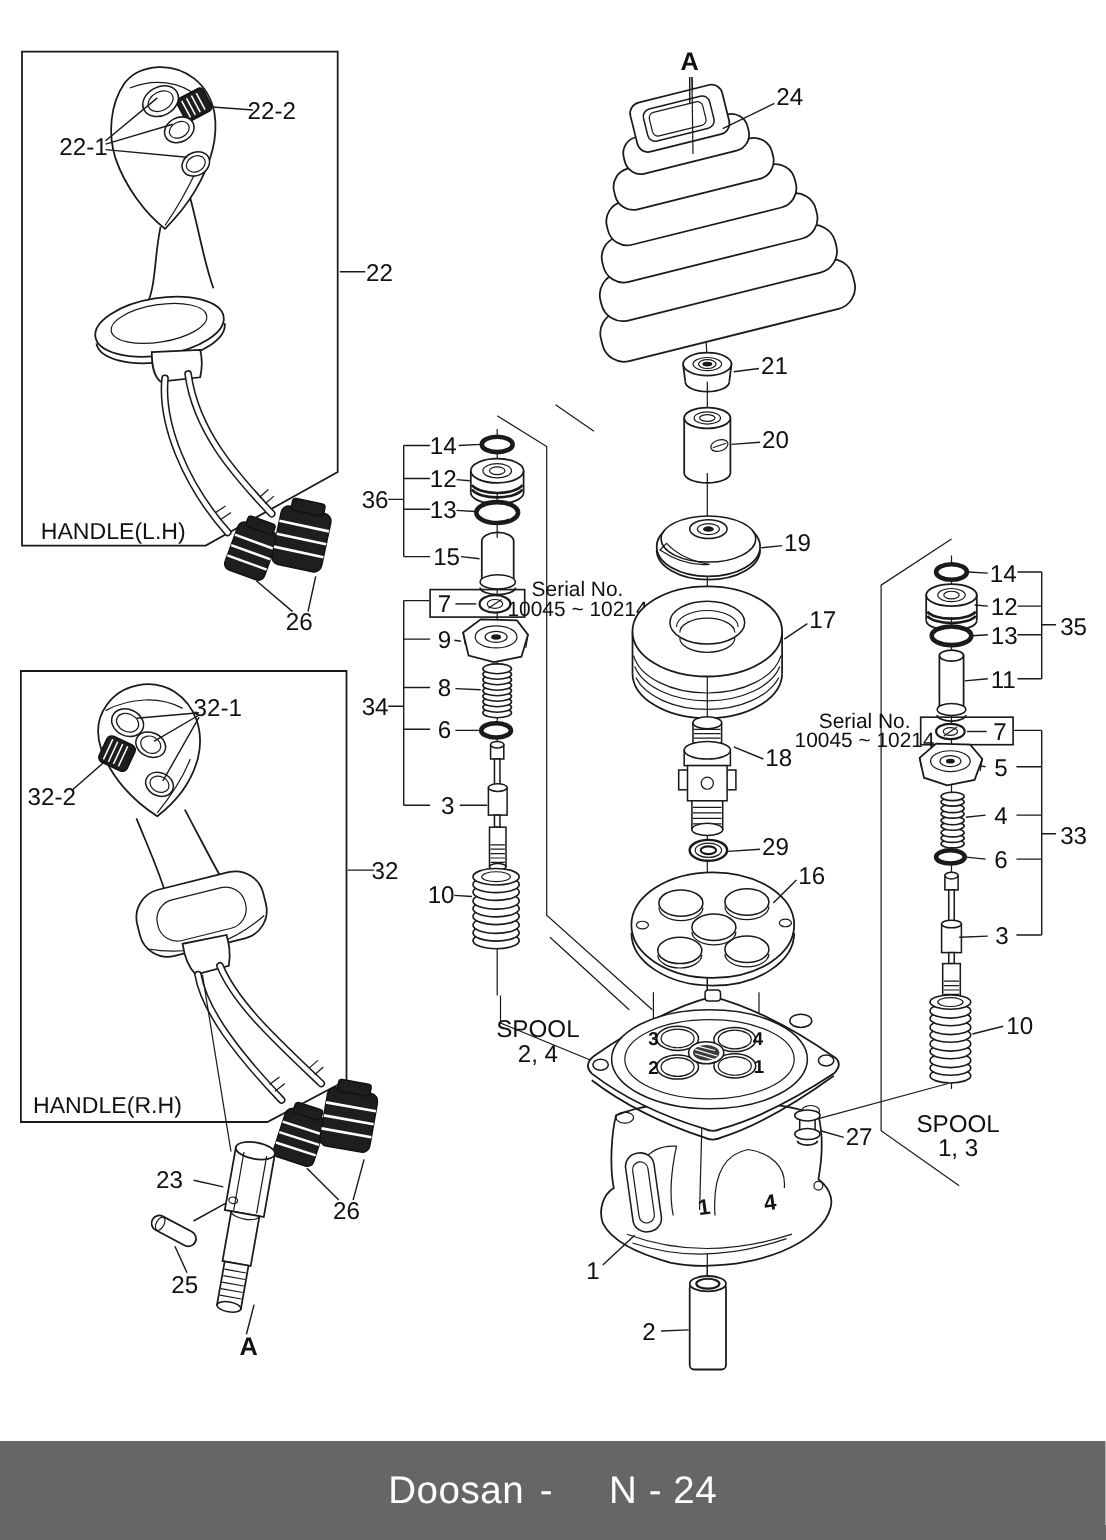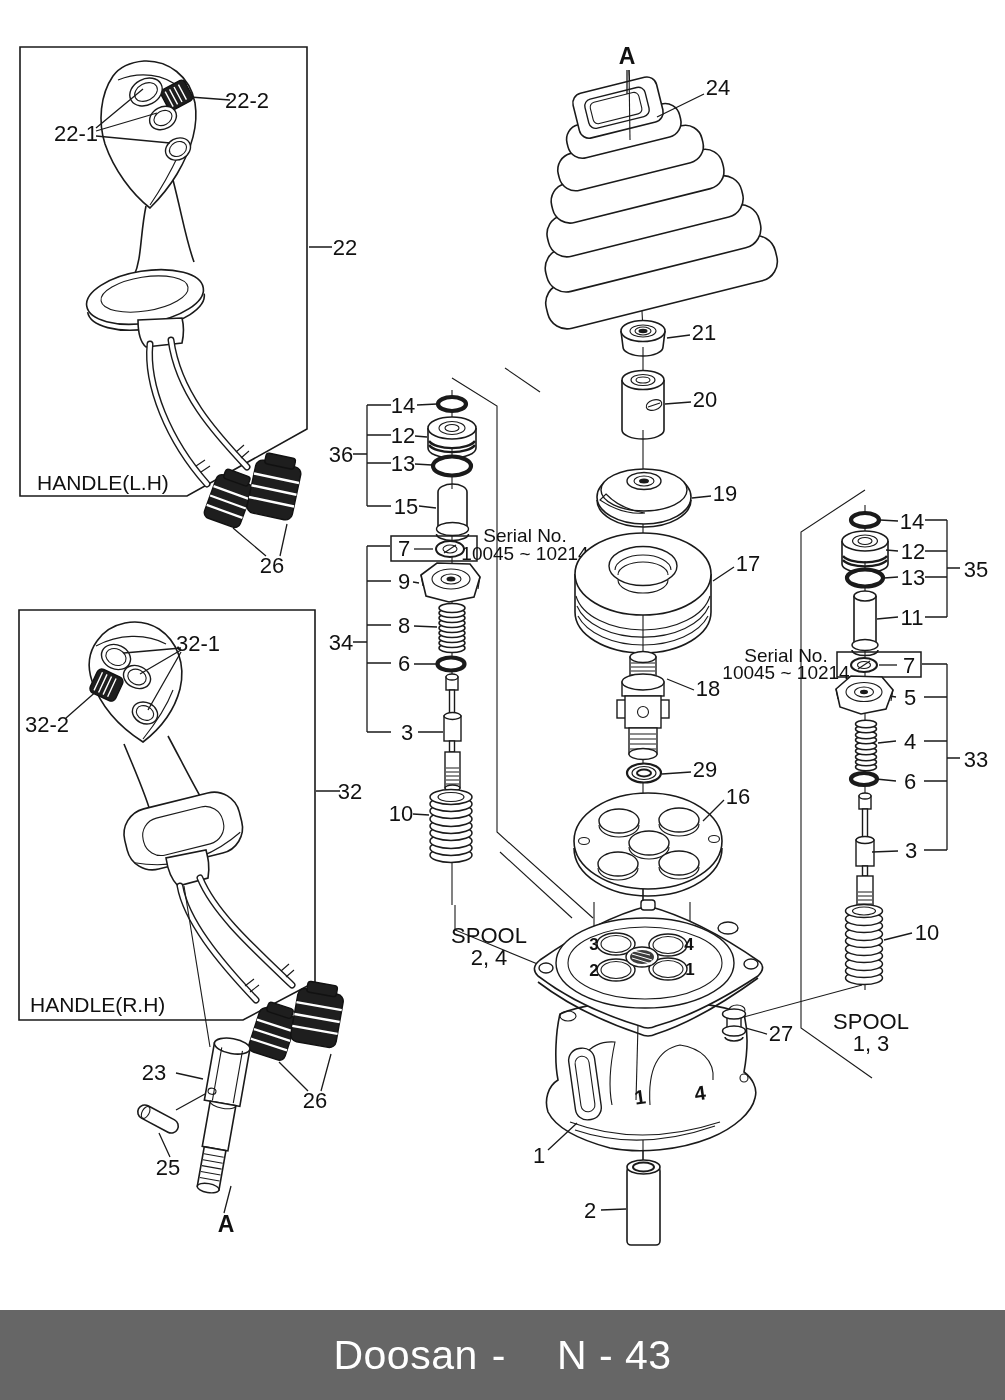--- a/index.html
+++ b/index.html
@@ -19,21 +19,21 @@
   .outw{stroke:#1a1a1a;stroke-width:1.6;fill:#fff;}
   .outw2{stroke:#1a1a1a;stroke-width:1.4;fill:#fff;}
   .oring{stroke:#1a1a1a;stroke-width:4.2;fill:#fff;}
   .coil{stroke:#1a1a1a;stroke-width:1.5;fill:#fff;}
   .boxr{stroke:#1a1a1a;stroke-width:1.5;fill:none;}
   .dark{fill:#1e1e1e;stroke:#111;stroke-width:1.4;}
   .cable-o{stroke:#1a1a1a;stroke-width:7;fill:none;stroke-linecap:round;}
   .cable-i{stroke:#ffffff;stroke-width:4.2;fill:none;stroke-linecap:round;}
   #footer{position:absolute;left:0;top:1310px;width:1005px;height:90px;
           background:#666666;display:flex;align-items:center;justify-content:center;}
-  #footer .ft{color:#fff;font-size:41px;letter-spacing:0.5px;display:flex;align-items:flex-end;}
+  #footer .ft{color:#fff;font-size:35px;letter-spacing:0.5px;display:flex;align-items:flex-end;}
   #footer .ft span{margin:0 7px;}
   #footer .ft .pg{margin-left:44px;}
 </style>
 </head>
 <body>
 
 <svg id="stage" viewBox="0 0 1005 1310">
 
   <g>
     <path class="thin" d="M452,378 L497,406 L497,832 L593,918"></path>
@@ -548,15 +548,15 @@
       <text class="lbl-bold" x="226" y="1232">A</text>
       <text class="lbl-title" x="30" y="1012">HANDLE(R.H)</text>
     </g>
   </g>
 </svg>
 
 <div id="footer">
   <div class="ft">
     <span>Doosan</span>
       <span>-</span>
-      <span class="pg">N - 43</span>
+      <span class="pg">N - 24</span>
   </div>
 </div>
 
 </body></html>

